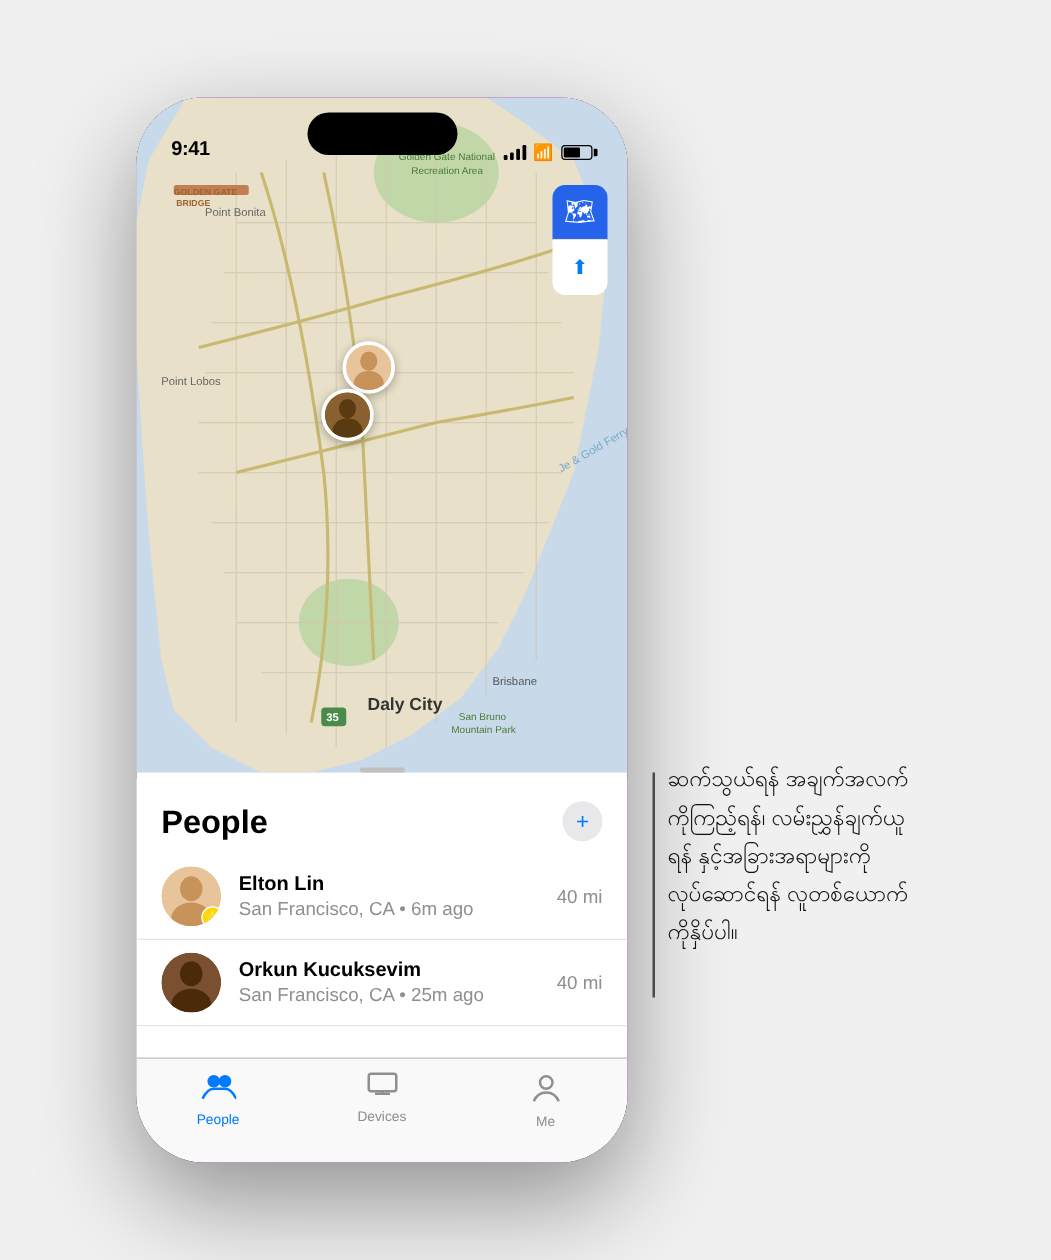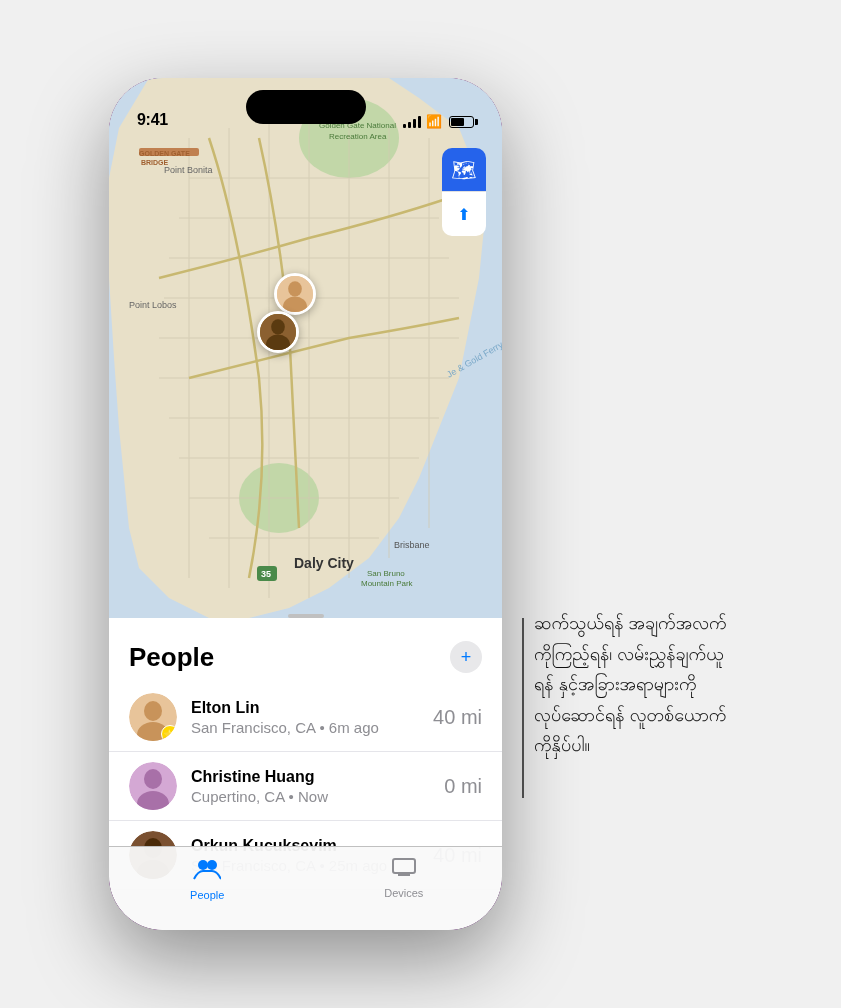--- a/index.html
+++ b/index.html
@@ -258,21 +258,21 @@
       font-size: 16px;
       font-weight: 600;
       color: #000;
       margin-bottom: 2px;
     }
     .person-location {
       font-size: 15px;
       color: #8e8e93;
     }
     .person-distance {
-      font-size: 20px;
+      font-size: 15px;
       color: #8e8e93;
       font-weight: 400;
     }
     
     .tab-bar {
       position: absolute;
       bottom: 0; left: 0; right: 0;
       height: 84px;
       background: rgba(249,249,249,0.95);
       border-top: 0.5px solid #c0c0c0;
@@ -456,34 +456,20 @@
             </svg>
             <div class="star-badge">⭐</div>
           </div>
           <div class="person-info">
             <div class="person-name">Elton Lin</div>
             <div class="person-location">San Francisco, CA • 6m ago</div>
           </div>
           <div class="person-distance">40 mi</div>
         </div>
 
-        <div class="person-row">
-          <div class="person-avatar">
-            <svg viewBox="0 0 48 48" xmlns="http://www.w3.org/2000/svg" width="48" height="48">
-              <rect width="48" height="48" fill="#d4a8d4" rx="24"></rect>
-              <ellipse cx="24" cy="17" rx="9" ry="10" fill="#a870a8"></ellipse>
-              <ellipse cx="24" cy="42" rx="16" ry="13" fill="#a870a8"></ellipse>
-            </svg>
-          </div>
-          <div class="person-info">
-            <div class="person-name">Christine Huang</div>
-            <div class="person-location">Cupertino, CA • Now</div>
-          </div>
-          <div class="person-distance">0 mi</div>
-        </div>
 
         <div class="person-row">
           <div class="person-avatar">
             <svg viewBox="0 0 48 48" xmlns="http://www.w3.org/2000/svg" width="48" height="48">
               <rect width="48" height="48" fill="#7a5030" rx="24"></rect>
               <ellipse cx="24" cy="17" rx="9" ry="10" fill="#4a2a08"></ellipse>
               <ellipse cx="24" cy="42" rx="16" ry="13" fill="#4a2a08"></ellipse>
             </svg>
           </div>
           <div class="person-info">
@@ -508,20 +494,29 @@
         <div class="tab-item tab-inactive">
           <div class="tab-icon">
             <svg width="26" height="22" viewBox="0 0 26 22" fill="none">
               <rect x="2" y="2" width="22" height="14" rx="2" stroke="#8e8e93" stroke-width="2" fill="none"></rect>
               <line x1="7" y1="18" x2="19" y2="18" stroke="#8e8e93" stroke-width="2"></line>
               <line x1="13" y1="16" x2="13" y2="18" stroke="#8e8e93" stroke-width="2"></line>
             </svg>
           </div>
           <span class="tab-label">Devices</span>
         </div>
+        <div class="tab-item tab-inactive">
+          <div class="tab-icon">
+            <svg width="26" height="26" viewBox="0 0 26 26" fill="none">
+              <circle cx="13" cy="9" r="5" stroke="#8e8e93" stroke-width="2" fill="none"></circle>
+              <path d="M3 24 Q6 17 13 17 Q20 17 23 24" stroke="#8e8e93" stroke-width="2" fill="none"></path>
+            </svg>
+          </div>
+          <span class="tab-label">Me</span>
+        </div>
       </div>
 
     </div>
   </div>
 
   <div class="annotation">
     <div class="annotation-bracket">
       <div class="bracket-line"></div>
       <p class="annotation-text">ဆက်သွယ်ရန် အချက်အလက်ကိုကြည့်ရန်၊ လမ်းညွှန်ချက်ယူရန် နှင့်အခြားအရာများကို လုပ်ဆောင်ရန် လူတစ်ယောက်ကိုနှိပ်ပါ။</p>
     </div>

